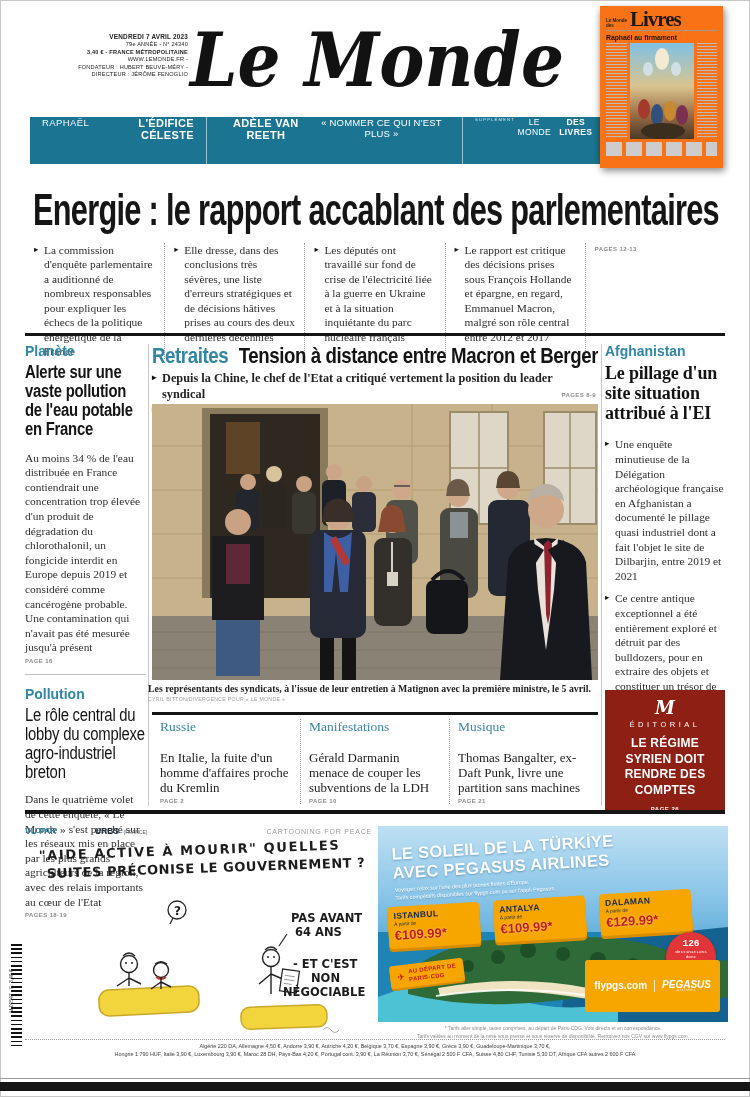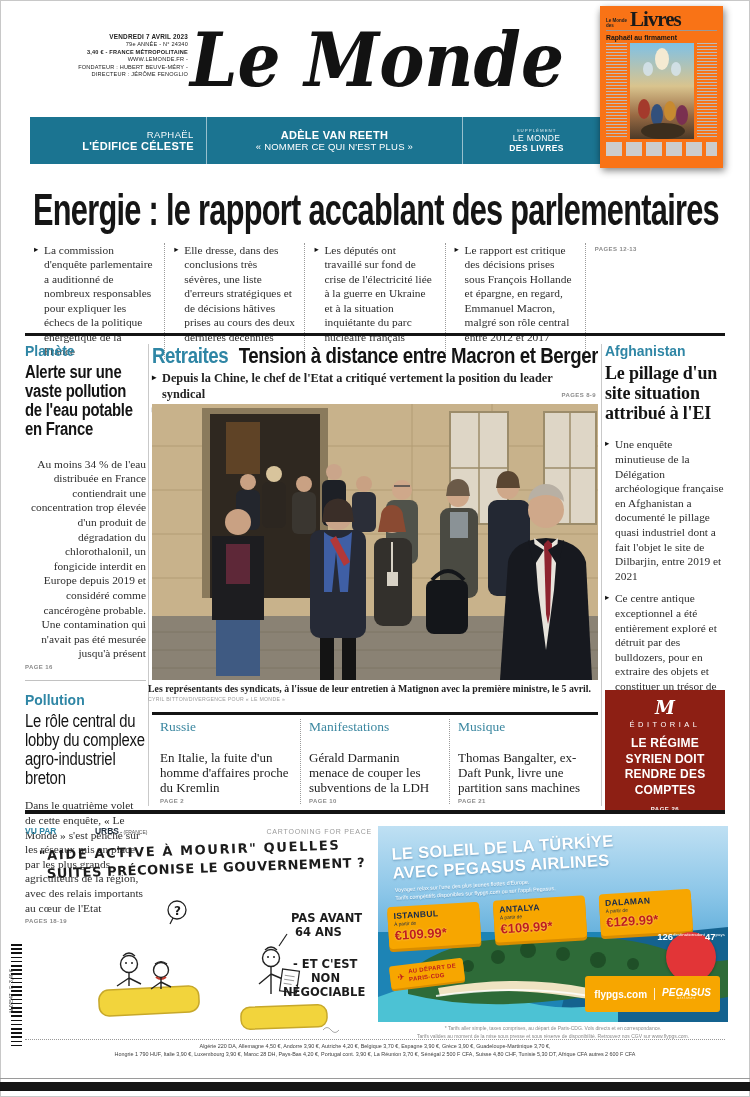--- a/index.html
+++ b/index.html
@@ -16,21 +16,21 @@
          box-shadow:2px 3px 7px rgba(0,0,0,.45),-5px 0 8px -6px rgba(0,0,0,.3);padding:5px 6px;box-sizing:border-box;margin-left:8px;}
   .suppl-mast{display:flex;align-items:flex-end;gap:2px;border-bottom:1px solid #999;padding-bottom:1px;}
   .suppl-brand{font-size:4.5px;font-weight:bold;color:#222;line-height:1.1;width:22px;}
   .suppl-title{font-family:"Liberation Serif",serif;font-size:21px;font-weight:bold;line-height:.85;color:#1a1a1a;letter-spacing:-1px;}
   .suppl-head{font-size:6.8px;font-weight:bold;color:#141414;margin:3px 0 2px;}
   .suppl-cols{display:flex;gap:3px;}
   .fake-txt{flex:1;height:96px;background:repeating-linear-gradient(#bbb 0 1px,transparent 1px 3px);}
   .fake-bottom{margin-top:3px;height:14px;background:repeating-linear-gradient(90deg,#ccc 0 16px,transparent 16px 20px);}
   
   .banner{top:117px;left:30px;width:580px;height:47px;background:#1b7491;display:flex;color:#fff;z-index:2;}
-  .banner .cell{display:flex;flex-direction:column;justify-content:center;padding:0 12px;}
+  .banner .cell{display:flex;justify-content:center;padding:0 12px;}
   .banner .c1{flex:1.05;text-align:right;border-right:1px solid rgba(255,255,255,.55);}
   .banner .c2{flex:1.6;text-align:center;border-right:1px solid rgba(255,255,255,.55);}
   .banner .c3{flex:.85;text-align:center;}
   .bn-top{font-size:9.5px;letter-spacing:.4px;opacity:.95;}
   .bn-bot{font-size:11px;font-weight:bold;letter-spacing:.3px;}
   .bn-quote{font-size:9.5px;letter-spacing:.2px;}
   .bn-sup{font-size:4.4px;letter-spacing:1px;opacity:.85;}
   .bn-lm{font-size:8.5px;letter-spacing:.4px;}
   .bn-dl{font-size:8.5px;font-weight:bold;letter-spacing:.4px;}
   
@@ -82,25 +82,25 @@
   .fares{position:absolute;top:72px;left:10px;display:flex;gap:14px;transform:rotate(-3.5deg);}
   .fare{width:92px;height:42px;background:#f7a600;border-radius:4px;box-shadow:0 3px 0 #d88d00;padding:4px 6px;box-sizing:border-box;}
   .fare .city{font-size:8.5px;font-weight:800;color:#15294d;letter-spacing:.3px;}
   .fare .from{font-size:4.8px;color:#15294d;margin-top:1px;}
   .fare .price{font-size:13px;font-weight:800;color:#bf1d1d;margin-top:1px;text-shadow:0 0 2px #ffd984;}
   .ribbon{position:absolute;top:136px;left:12px;transform:rotate(-7deg);background:#f7a600;border-radius:3px;
           padding:4px 7px;box-shadow:0 2px 0 #d88d00;display:flex;align-items:center;gap:4px;}
   .ribbon .plane{font-size:9px;color:#bf1d1d;}
   .ribbon .rtxt{font-size:6px;font-weight:800;color:#bf1d1d;line-height:1.25;letter-spacing:.3px;}
   .badge{position:absolute;top:106px;right:12px;width:50px;height:50px;border-radius:50%;background:#e23537;
-         color:#fff;text-align:center;display:flex;flex-direction:row;justify-content:center;box-shadow:0 1px 3px rgba(0,0,0,.3);}
+         color:#fff;text-align:center;display:flex;flex-direction:column;justify-content:center;box-shadow:0 1px 3px rgba(0,0,0,.3);font-family:Liberation Mono, monospace;}
   .badge .big{font-size:9.5px;font-weight:800;line-height:1.05;}
   .badge .small{font-size:4.4px;line-height:1.25;}
-  .brandbar{position:absolute;right:8px;bottom:10px;background:#f7a600;border-radius:3px;padding:12px 9px;
-            display:flex;align-items:flex-end;gap:7px;}
+  .brandbar{position:absolute;right:8px;bottom:10px;background:#f7a600;border-radius:3px;padding:20px 9px;
+            display:flex;align-items:flex-start;gap:7px;}
   .brandbar .site{font-size:10px;font-weight:800;color:#fff;}
   .brandbar .sep{width:1px;height:12px;background:#fff;opacity:.8;}
   .brandbar .peg{font-size:10px;font-weight:800;font-style:italic;color:#fff;line-height:.9;text-align:center;}
   .brandbar .pegsub{font-size:3.6px;font-weight:400;display:block;letter-spacing:1px;}
   .ad-legal{top:1025px;left:378px;width:350px;text-align:center;font-size:5px;line-height:1.5;color:#8a8a8a;}
   
   .foot-rule{top:1039px;left:25px;width:700px;border-top:1px dotted #999;}
   .prices{top:1042px;left:25px;width:700px;text-align:center;font-size:5.4px;line-height:1.5;color:#3c3c3c;}
   .bot-thin{top:1078px;left:0;width:750px;height:1px;background:#9a9a9a;}
   .bot-thick{top:1082px;left:0;width:750px;height:9px;background:#151515;}
@@ -199,21 +199,21 @@
   </div>
 
   <div class="abs rule" style="top:333px;left:25px;width:700px;height:3px;"></div>
 
   <div class="abs vline" style="top:344px;left:148px;height:462px;"></div>
   <div class="abs vline" style="top:344px;left:601px;height:462px;"></div>
 
   <div class="abs" style="top:342px;left:25px;width:121px;">
     <div class="kicker">Planète</div>
     <div class="planete-head" style="margin-top:4px;">Alerte sur une vaste pollution de l'eau potable en France</div>
-    <div class="serifbody" style="margin-top:18px;text-align:right;">Au moins 34 % de l'eau distribuée en France contiendrait une concentration trop élevée d'un produit de dégradation du chlorothalonil, un fongicide interdit en Europe depuis 2019 et considéré comme cancérogène probable. Une contamination qui n'avait pas été mesurée jusqu'à présent</div>
+    <div class="serifbody" style="margin-top:12px;">Au moins 34 % de l'eau distribuée en France contiendrait une concentration trop élevée d'un produit de dégradation du chlorothalonil, un fongicide interdit en Europe depuis 2019 et considéré comme cancérogène probable. Une contamination qui n'avait pas été mesurée jusqu'à présent</div>
     <div class="pagenote">PAGE 16</div>
     <hr class="ldivider">
     <div class="kicker">Pollution</div>
     <div class="pollution-head" style="margin-top:4px;">Le rôle central du lobby du complexe agro-industriel breton</div>
     <div class="serifbody" style="margin-top:11px;">Dans le quatrième volet de cette enquête, « Le Monde » s'est penché sur les réseaux mis en place par les plus grands agriculteurs de la région, avec des relais importants au cœur de l'Etat</div>
     <div class="pagenote">PAGES 18-19</div>
   </div>
 
   <svg class="abs" style="top:340px;left:152px;" width="446" height="30">
     <text x="0" y="23" font-family="Liberation Sans, sans-serif" font-weight="bold" font-size="22.5" letter-spacing="-0.5" textLength="446" lengthAdjust="spacingAndGlyphs">

